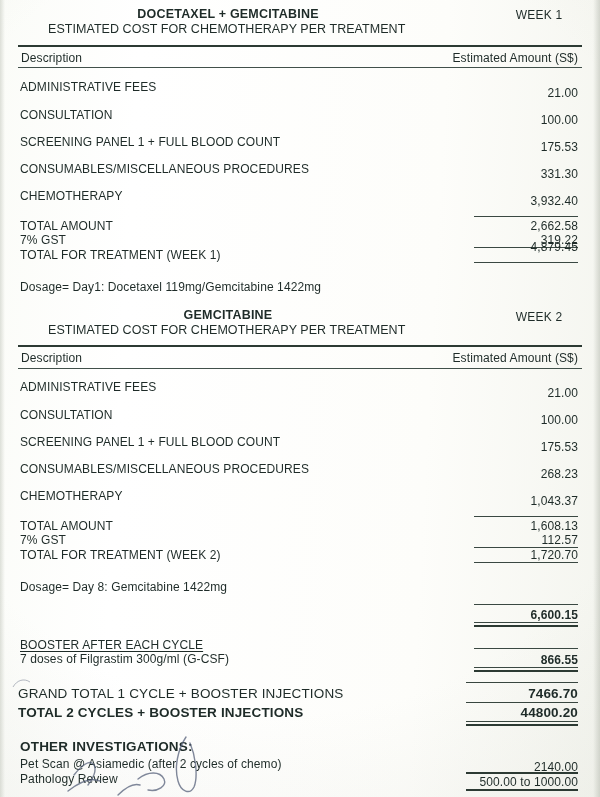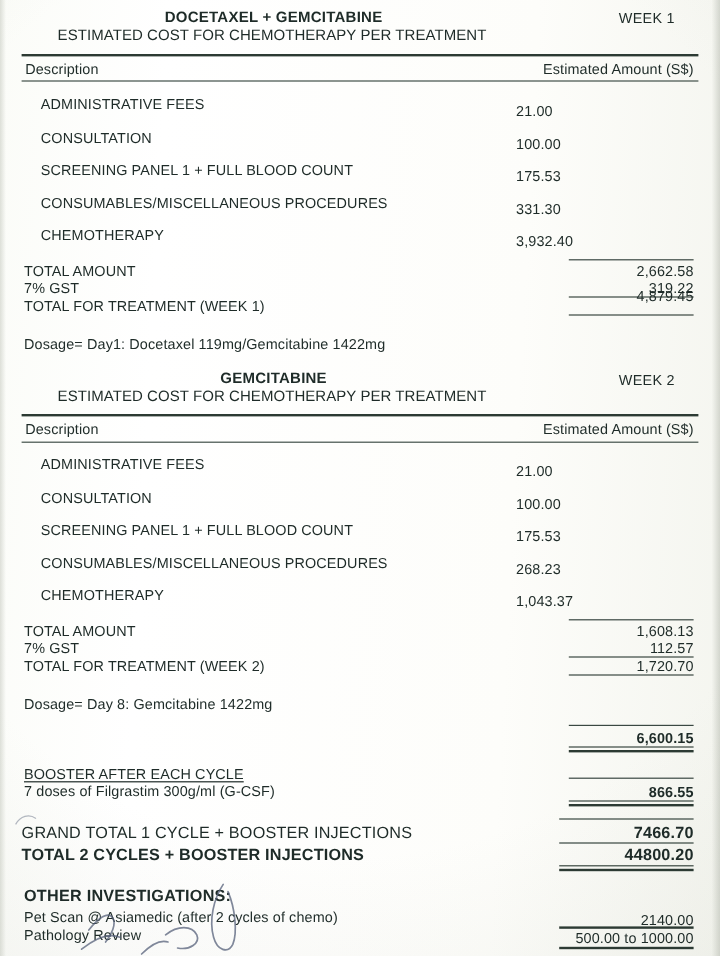--- a/index.html
+++ b/index.html
@@ -86,27 +86,26 @@
   }
   .col-head-desc { left: 21px; }
   .col-head-amt  { left: 432px; width: 146px; text-align: right; }
 
   
   .item-label {
     font-size: 12px;
     left: 20px;
     letter-spacing: 0.1px;
     white-space: nowrap;
-    margin-left: 14px;
   }
   .item-amount {
     font-size: 12px;
     left: 430px;
     width: 148px;
-    text-align: left;
+    text-align: right;
     letter-spacing: 0.1px;
   }
 
   
   .total-label {
     font-size: 12px;
     left: 20px;
     letter-spacing: 0.1px;
     white-space: nowrap;
   }

